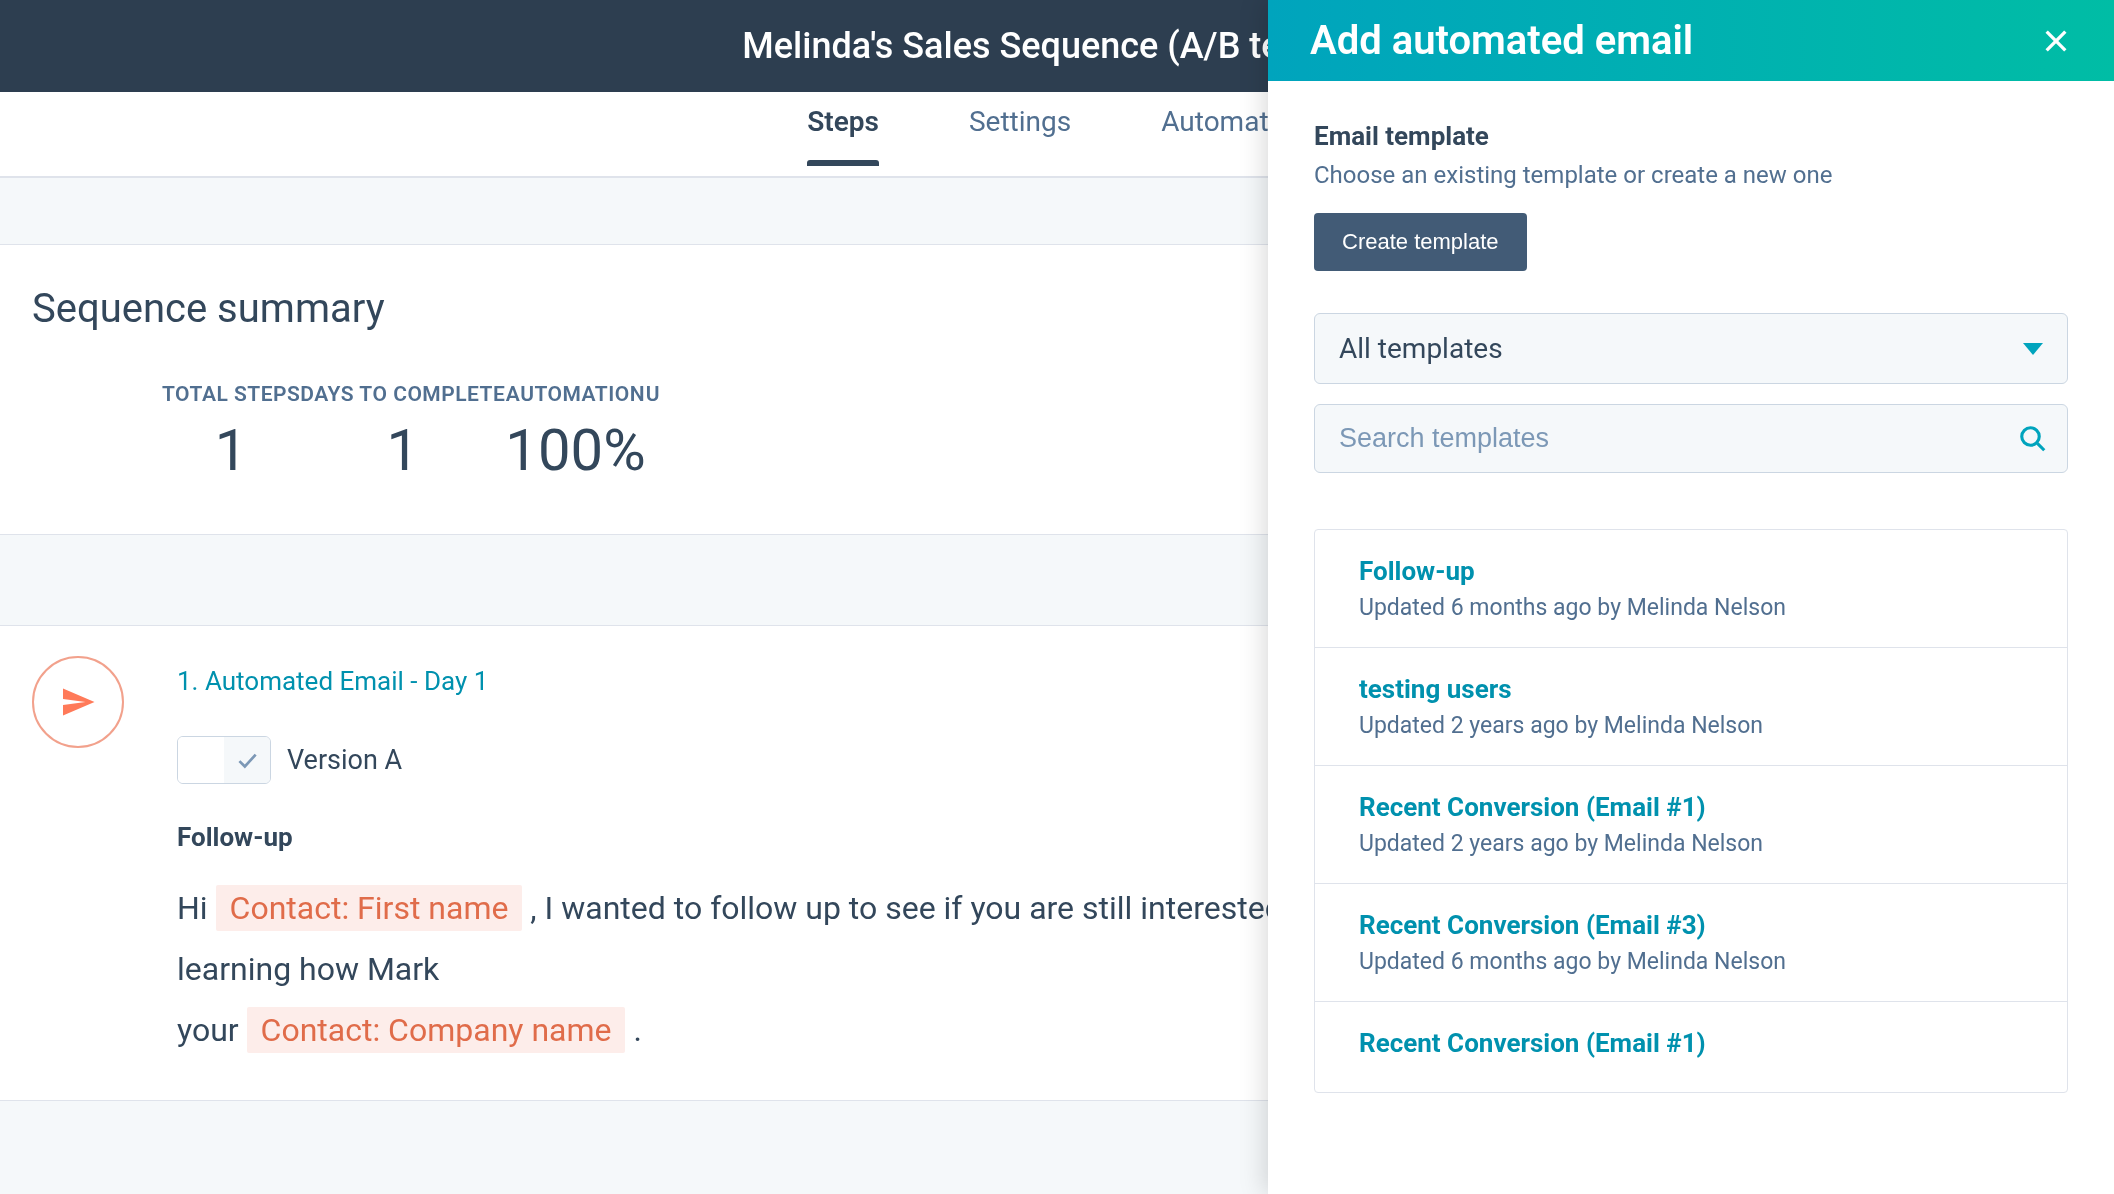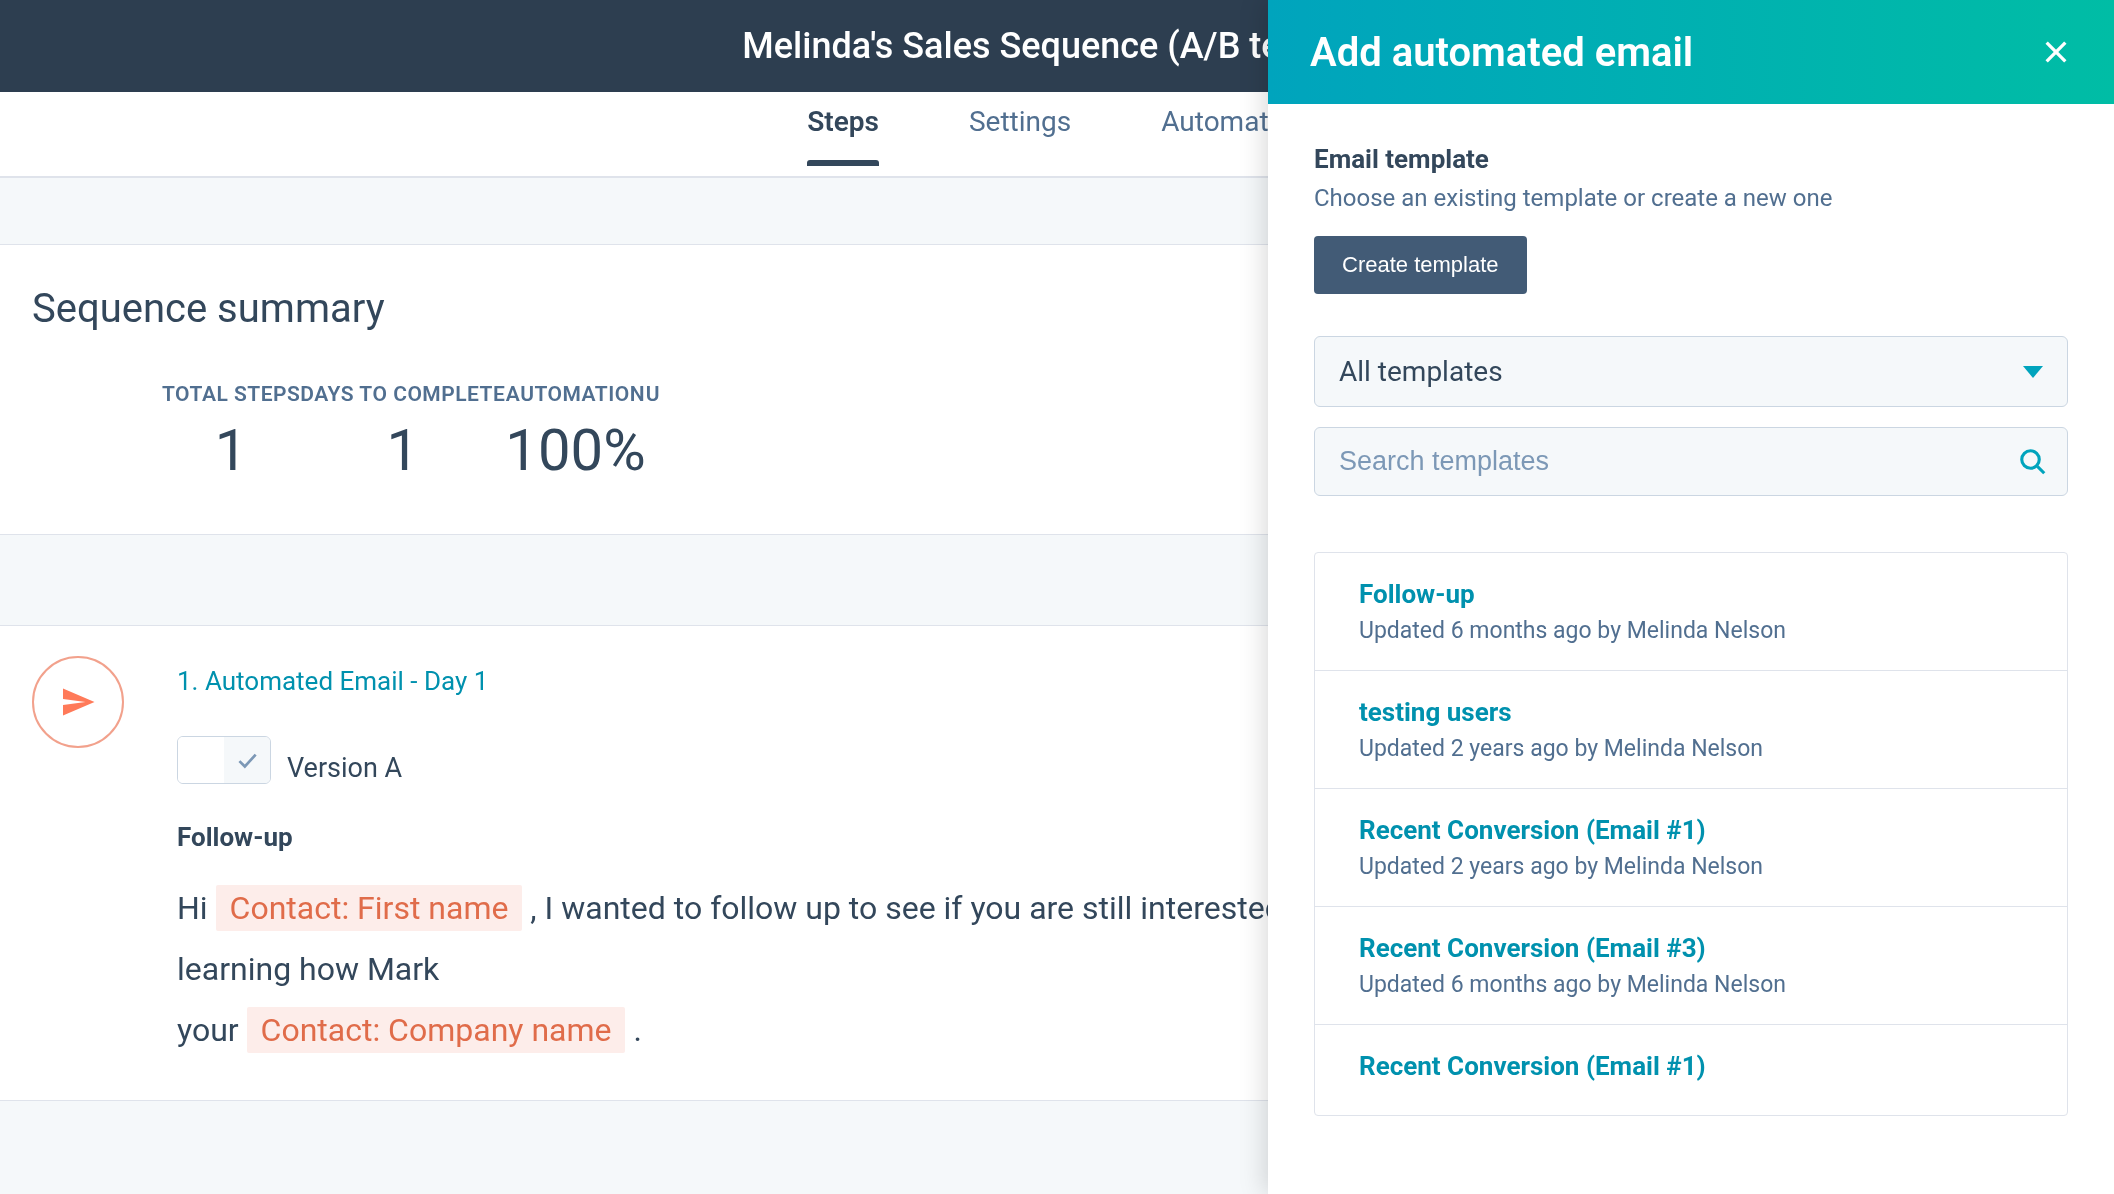--- a/index.html
+++ b/index.html
@@ -133,21 +133,21 @@
     }
     .step-body { flex: 1; }
     .step-title {
       color: #0091ae;
       font-size: 26px;
       font-weight: 400;
       margin-bottom: 40px;
     }
     .version-row {
       display: flex;
-      align-items: flex-end;
+      align-items: center;
       gap: 16px;
       margin-bottom: 38px;
     }
     .version-toggle {
       display: flex;
       border: 1.5px solid #cbd6e2;
       border-radius: 6px;
       overflow: hidden;
       height: 48px;
     }
@@ -199,21 +199,21 @@
       right: 0;
       width: 846px;
       height: 1194px;
       background: #fff;
       box-shadow: -4px 0 24px rgba(0,0,0,0.15);
       display: flex;
       flex-direction: column;
     }
     .panel-header {
       background: linear-gradient(90deg, #00a4bd 0%, #00bda5 100%);
-      height: 104px;
+      height: 81px;
       display: flex;
       align-items: center;
       justify-content: space-between;
       padding: 0 42px;
     }
     .panel-title {
       color: #fff;
       font-size: 40px;
       font-weight: 600;
     }

